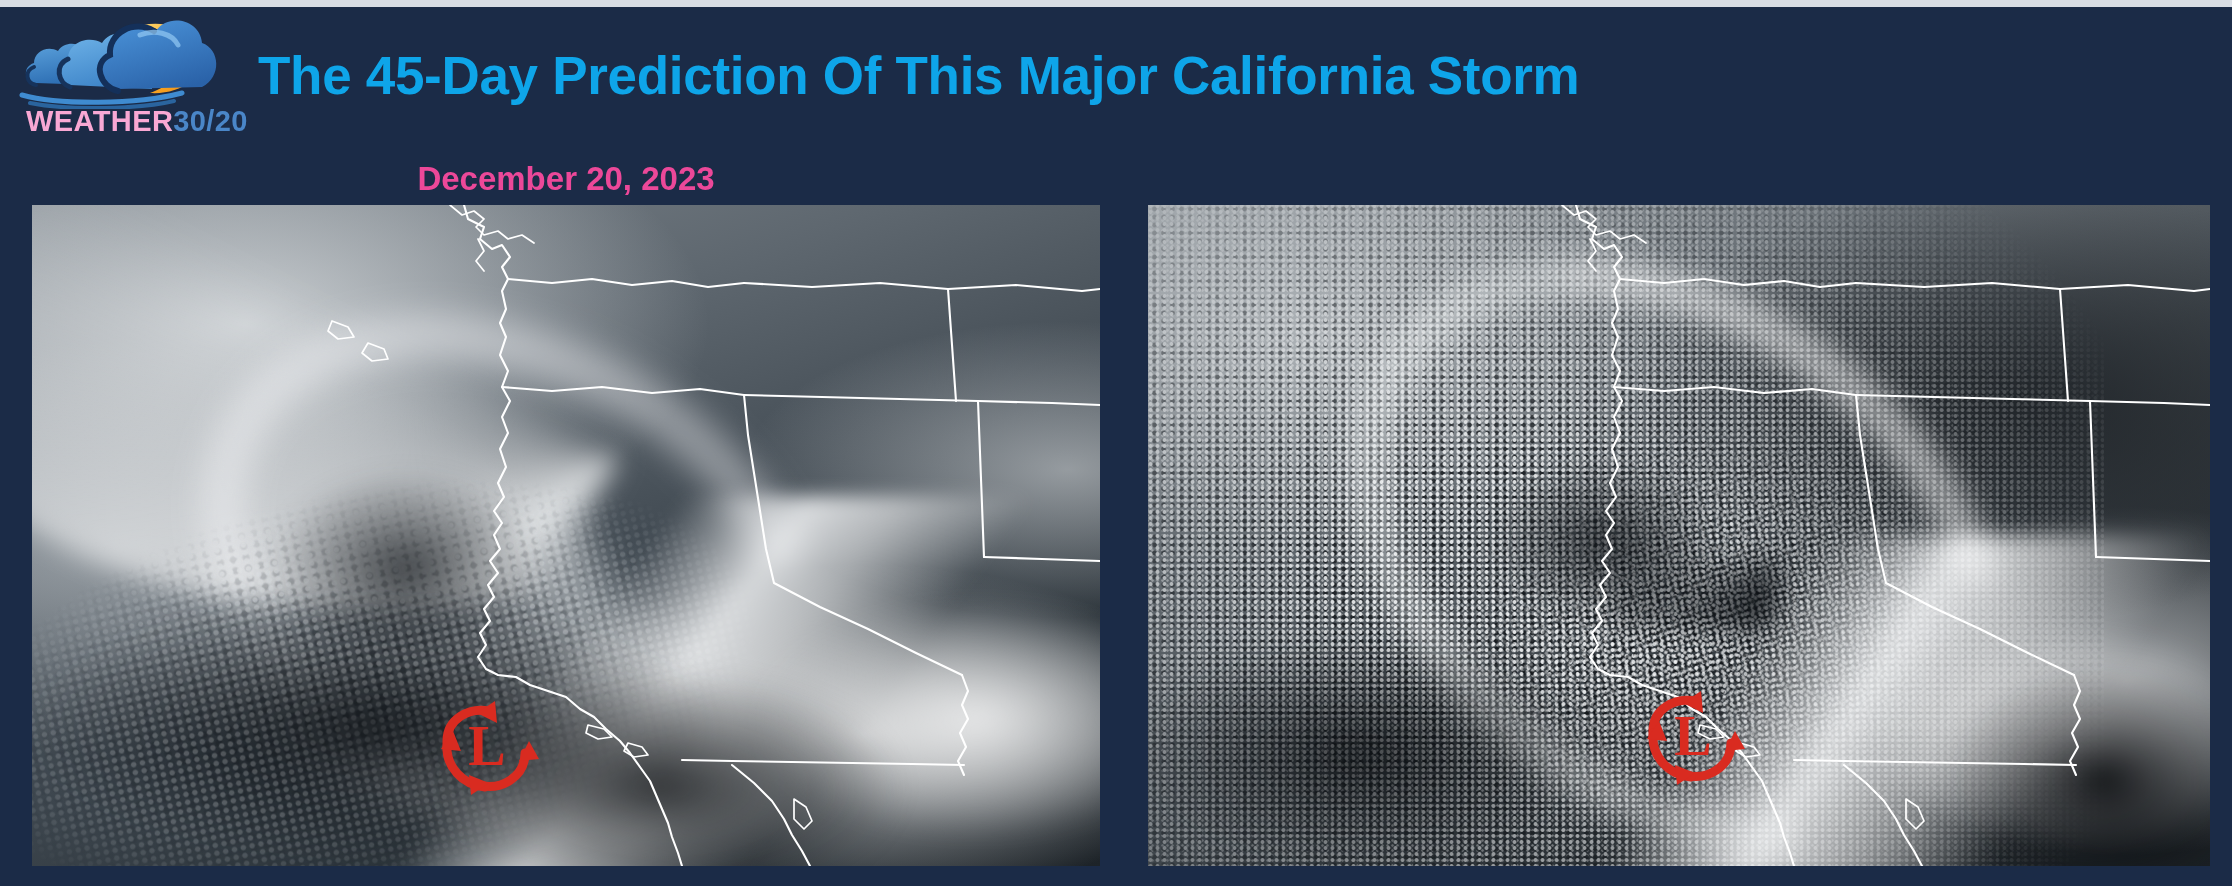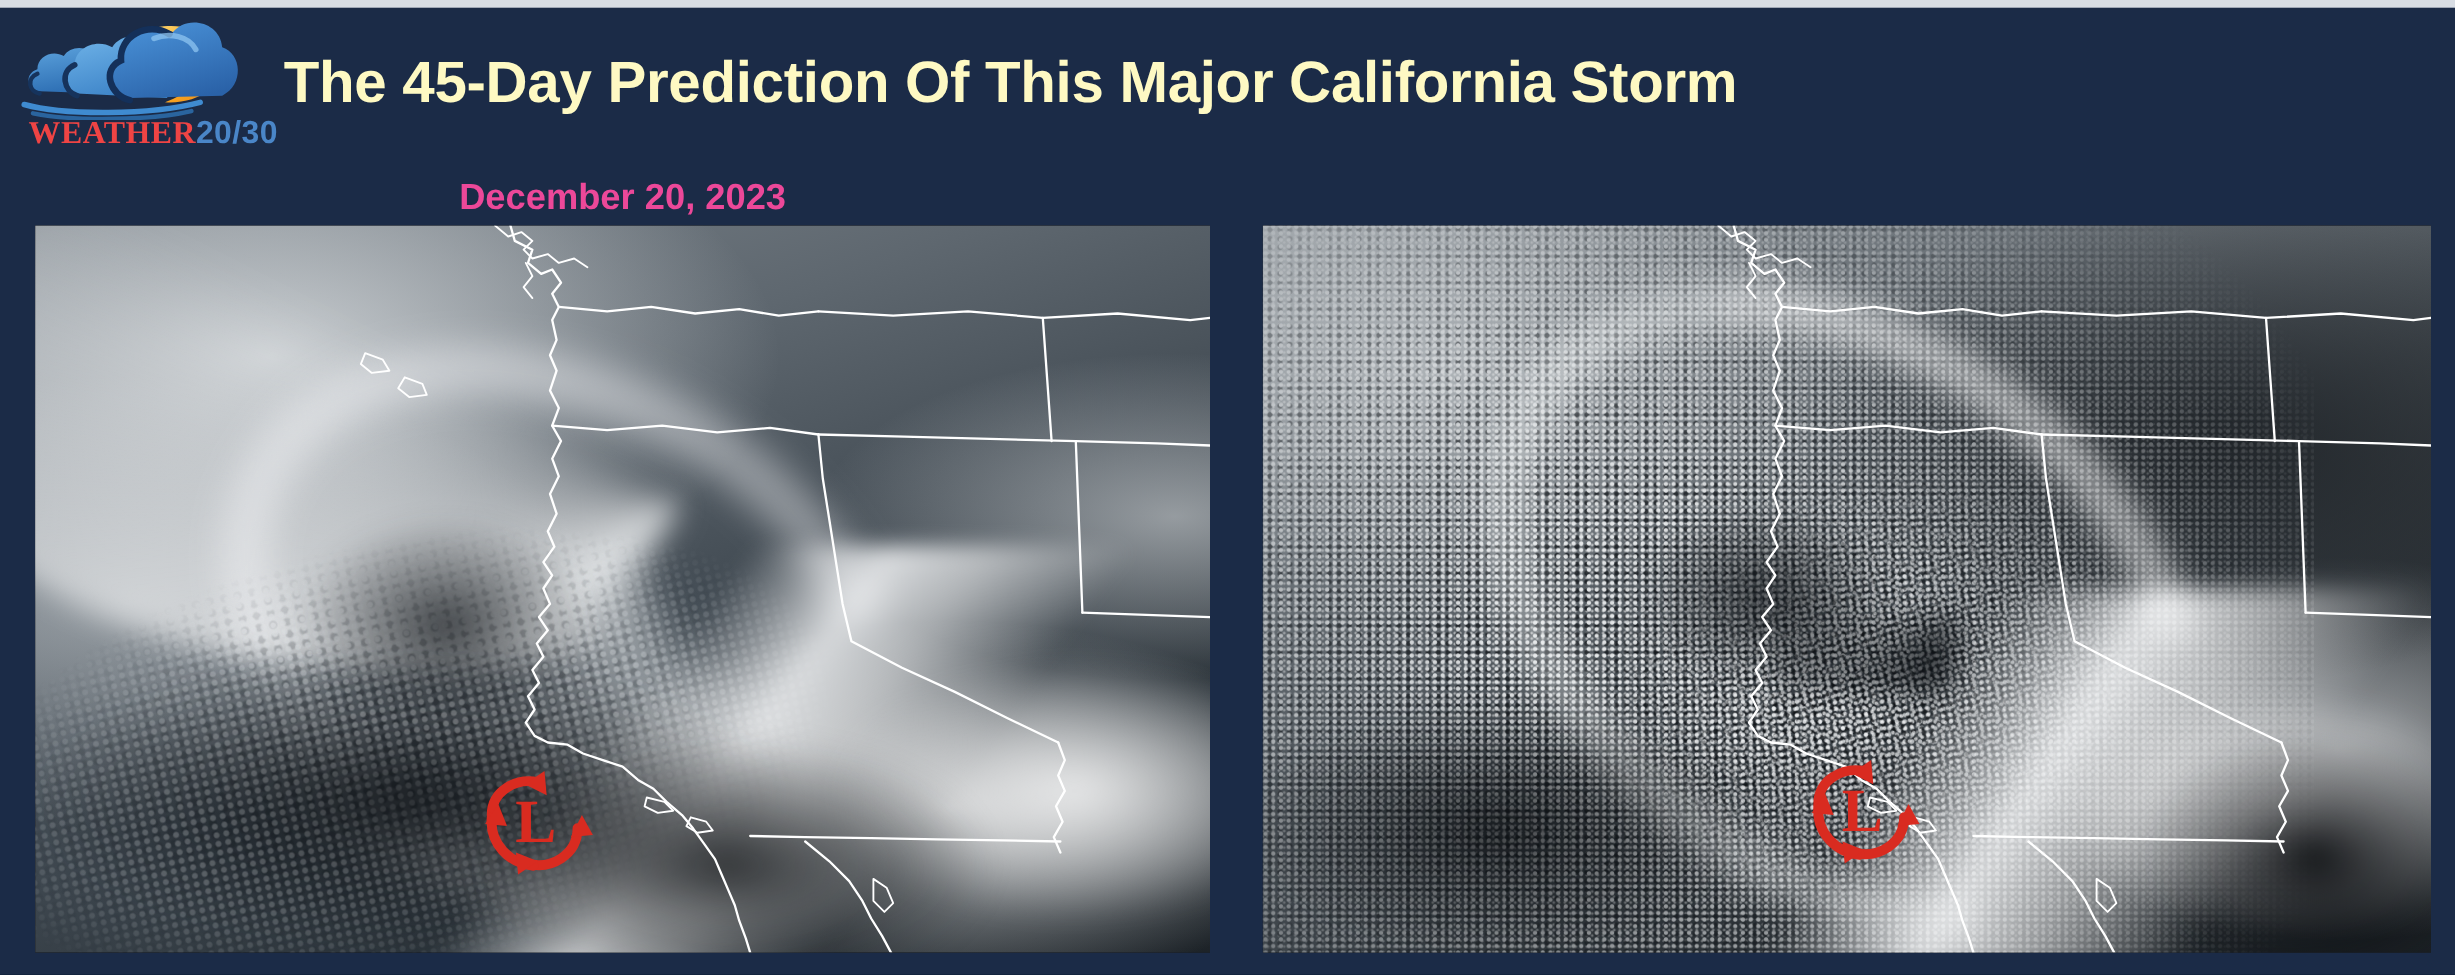--- a/index.html
+++ b/index.html
@@ -24,26 +24,26 @@
 
   #logo-block {
     position:absolute; left:14px; top:2px; width:225px; height:145px;
   }
   #logo-mark { position:absolute; left:0; top:0; width:225px; height:100px; }
   #logo-word {
     position:absolute; left:12px; top:98px;
     font-size:29px; font-weight:bold; letter-spacing:0.4px;
     white-space:nowrap; line-height:1;
   }
-  #logo-word .w1 { color:#ef4444;font-family:Liberation Serif, serif; }
+  #logo-word .w1 { color:#f9a8d4; }
   #logo-word .w2 { color:#4a86c8; }
 
   #title {
     position:absolute; left:258px; top:38px;
-    font-size:53px; font-weight:bold; color:#fef9c3;
+    font-size:53px; font-weight:bold; color:#0ea5e9;
     letter-spacing:-0.3px; white-space:nowrap;
     font-family:"Liberation Sans", sans-serif;
   }
 
   
   .panel-label {
     position:absolute; top:160px;
     font-size:33px; font-weight:bold; color:#ec4899;
     text-align:center; white-space:nowrap;
   }
@@ -285,21 +285,21 @@
 
         <path d="M104 80 C84 78 76 54 96 46 C94 24 122 10 142 22 C154 4 186 10 188 34 C206 40 208 68 188 78 Z" fill="url(#cl-c)"></path>
         <path d="M104 82 C86 78 78 54 96 46 C94 24 120 10 140 22" fill="none" stroke="#14305a" stroke-width="6" stroke-linecap="round"></path>
 
         <path d="M126 26 C140 20 158 24 164 36" fill="none" stroke="#8ec4f0" stroke-width="5" stroke-linecap="round" opacity="0.75"></path>
 
         <path d="M8 86 C44 96 122 96 168 84" fill="none" stroke="#3f8bd0" stroke-width="5" stroke-linecap="round"></path>
         <path d="M16 94 C56 102 126 100 160 92" fill="none" stroke="#2d6fae" stroke-width="4" stroke-linecap="round" opacity="0.85"></path>
       </svg>
       <div id="logo-word">
-        <span class="w1">WEATHER</span><span class="w2">20/30</span>
+        <span class="w1">WEATHER</span><span class="w2">30/20</span>
       </div>
     </div>
 
     <div id="title">The 45-Day Prediction Of This Major California Storm</div>
   </div>
 
   <div class="panel-label" id="label-left">December 20, 2023</div>
 
   <div class="panel" id="panel-left">
     <div class="sat" id="sat-l-base"></div>

